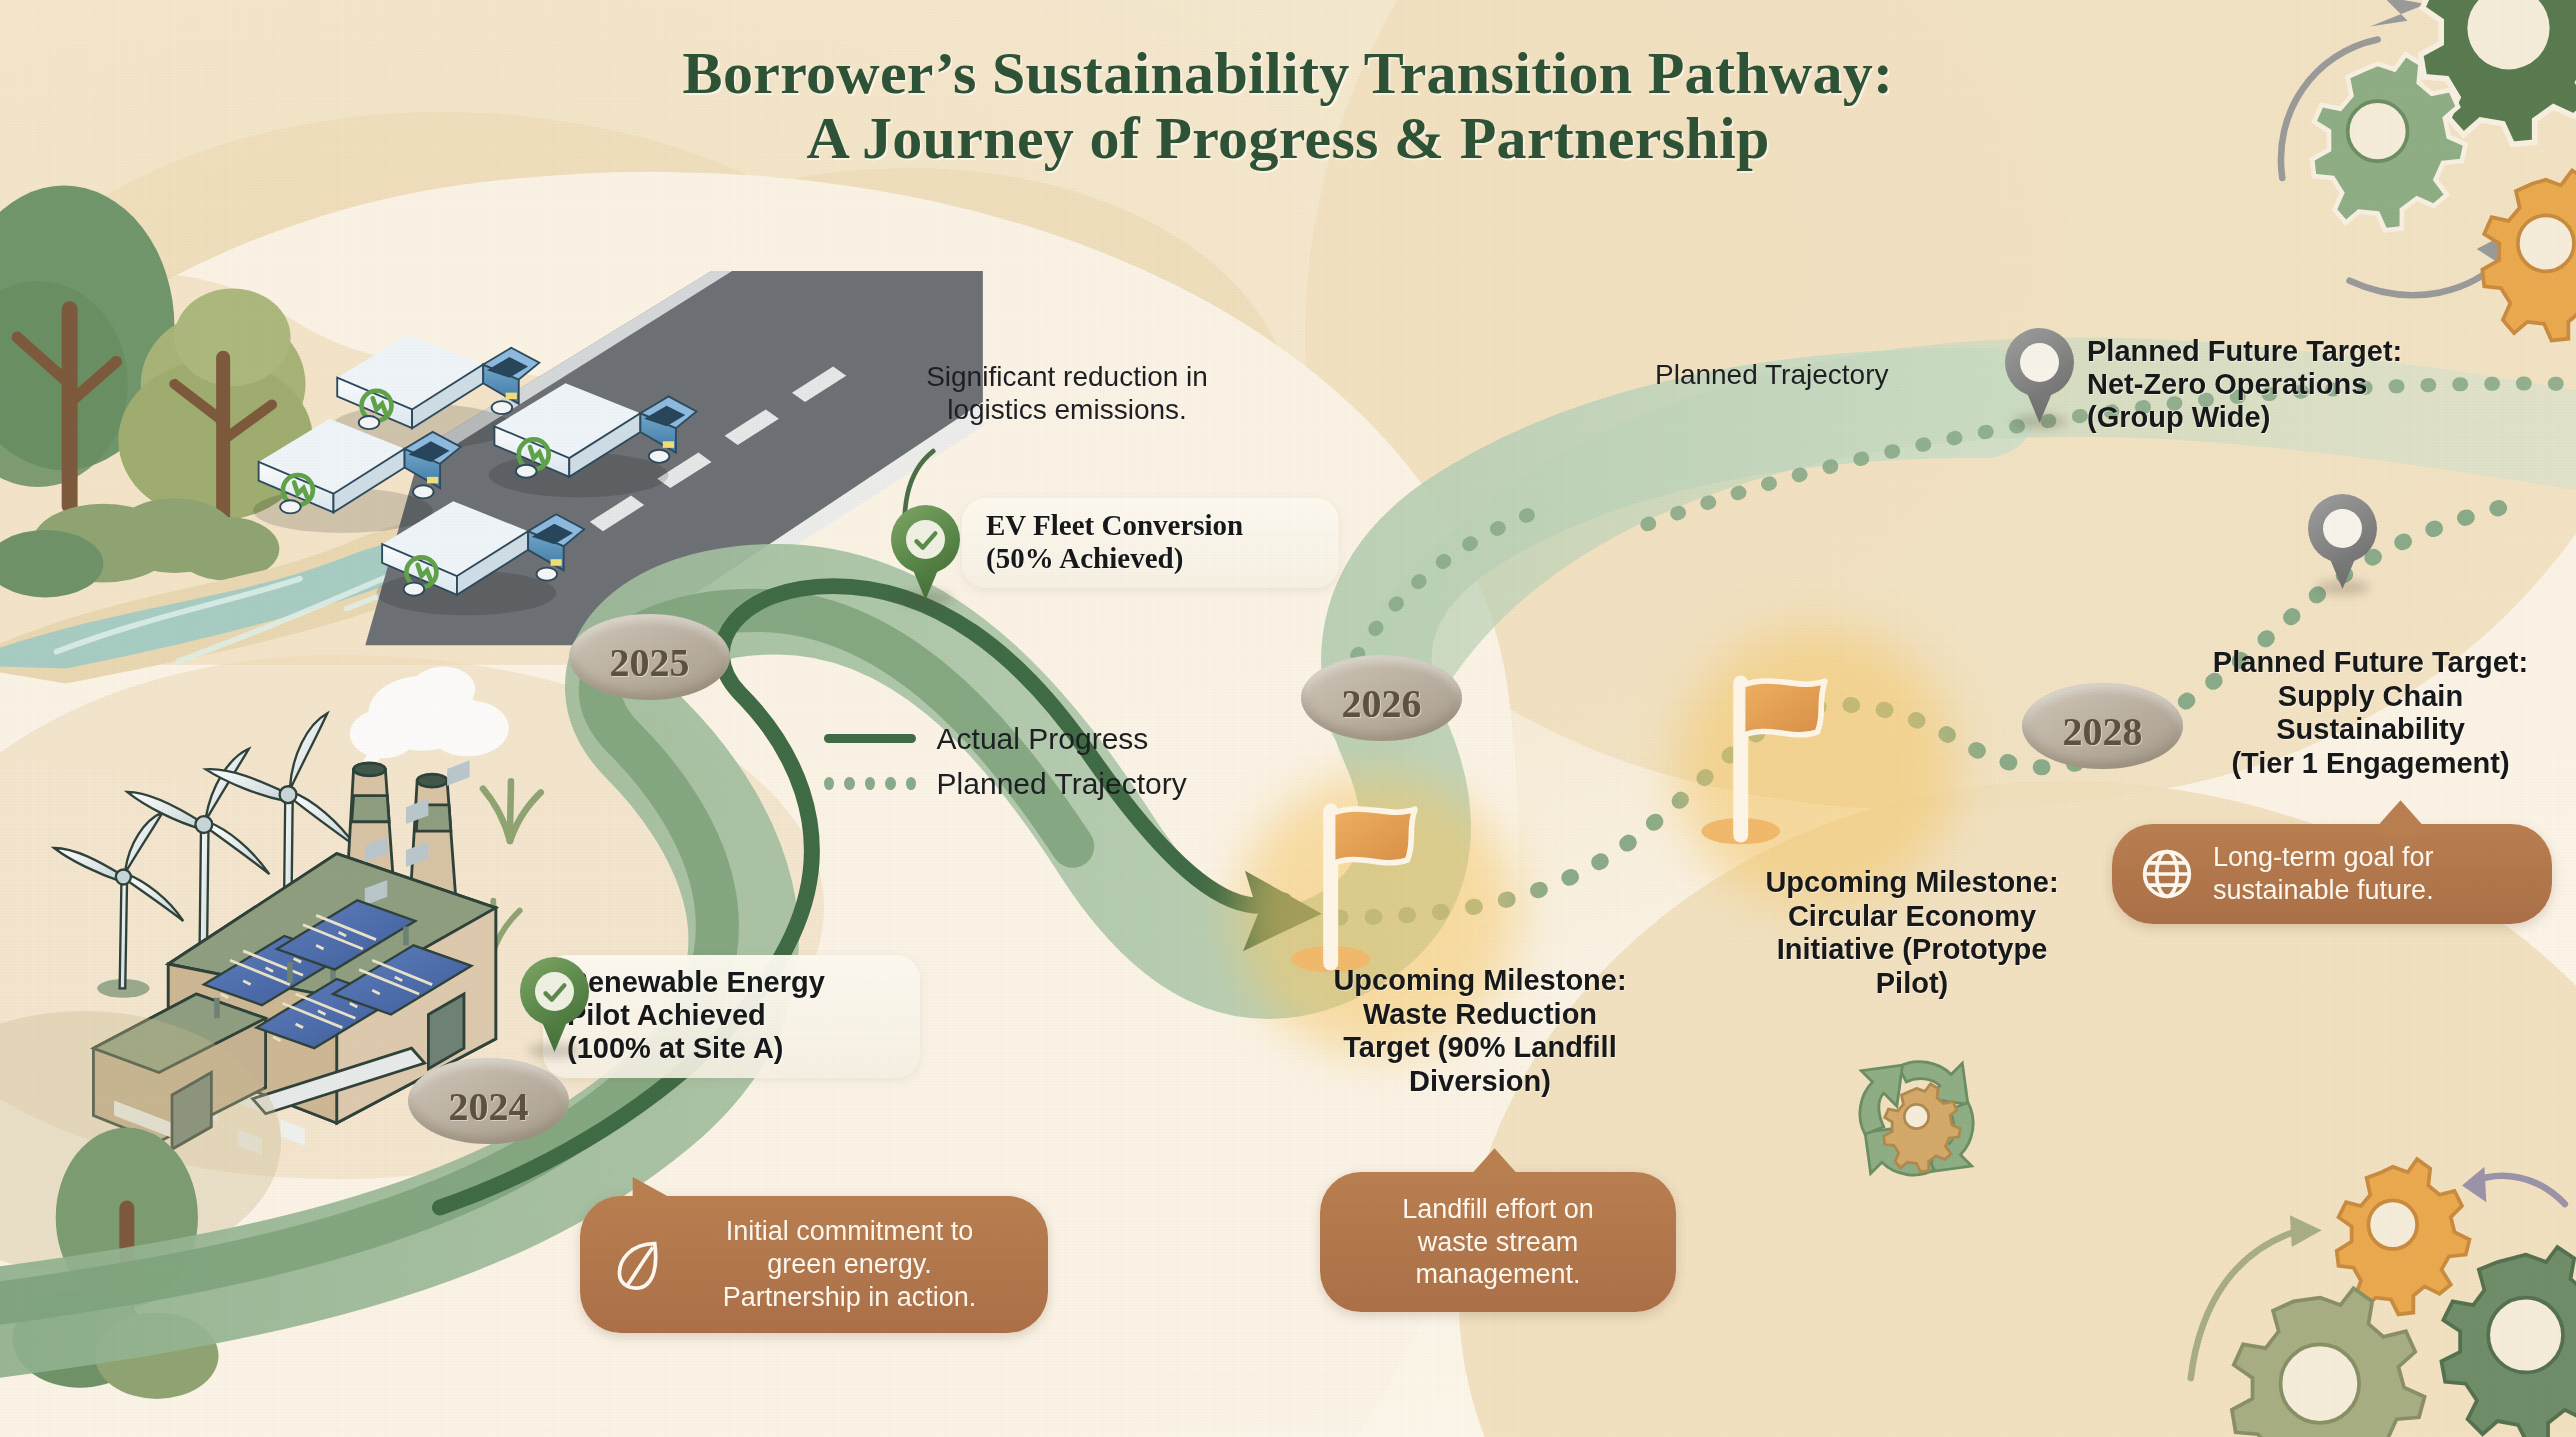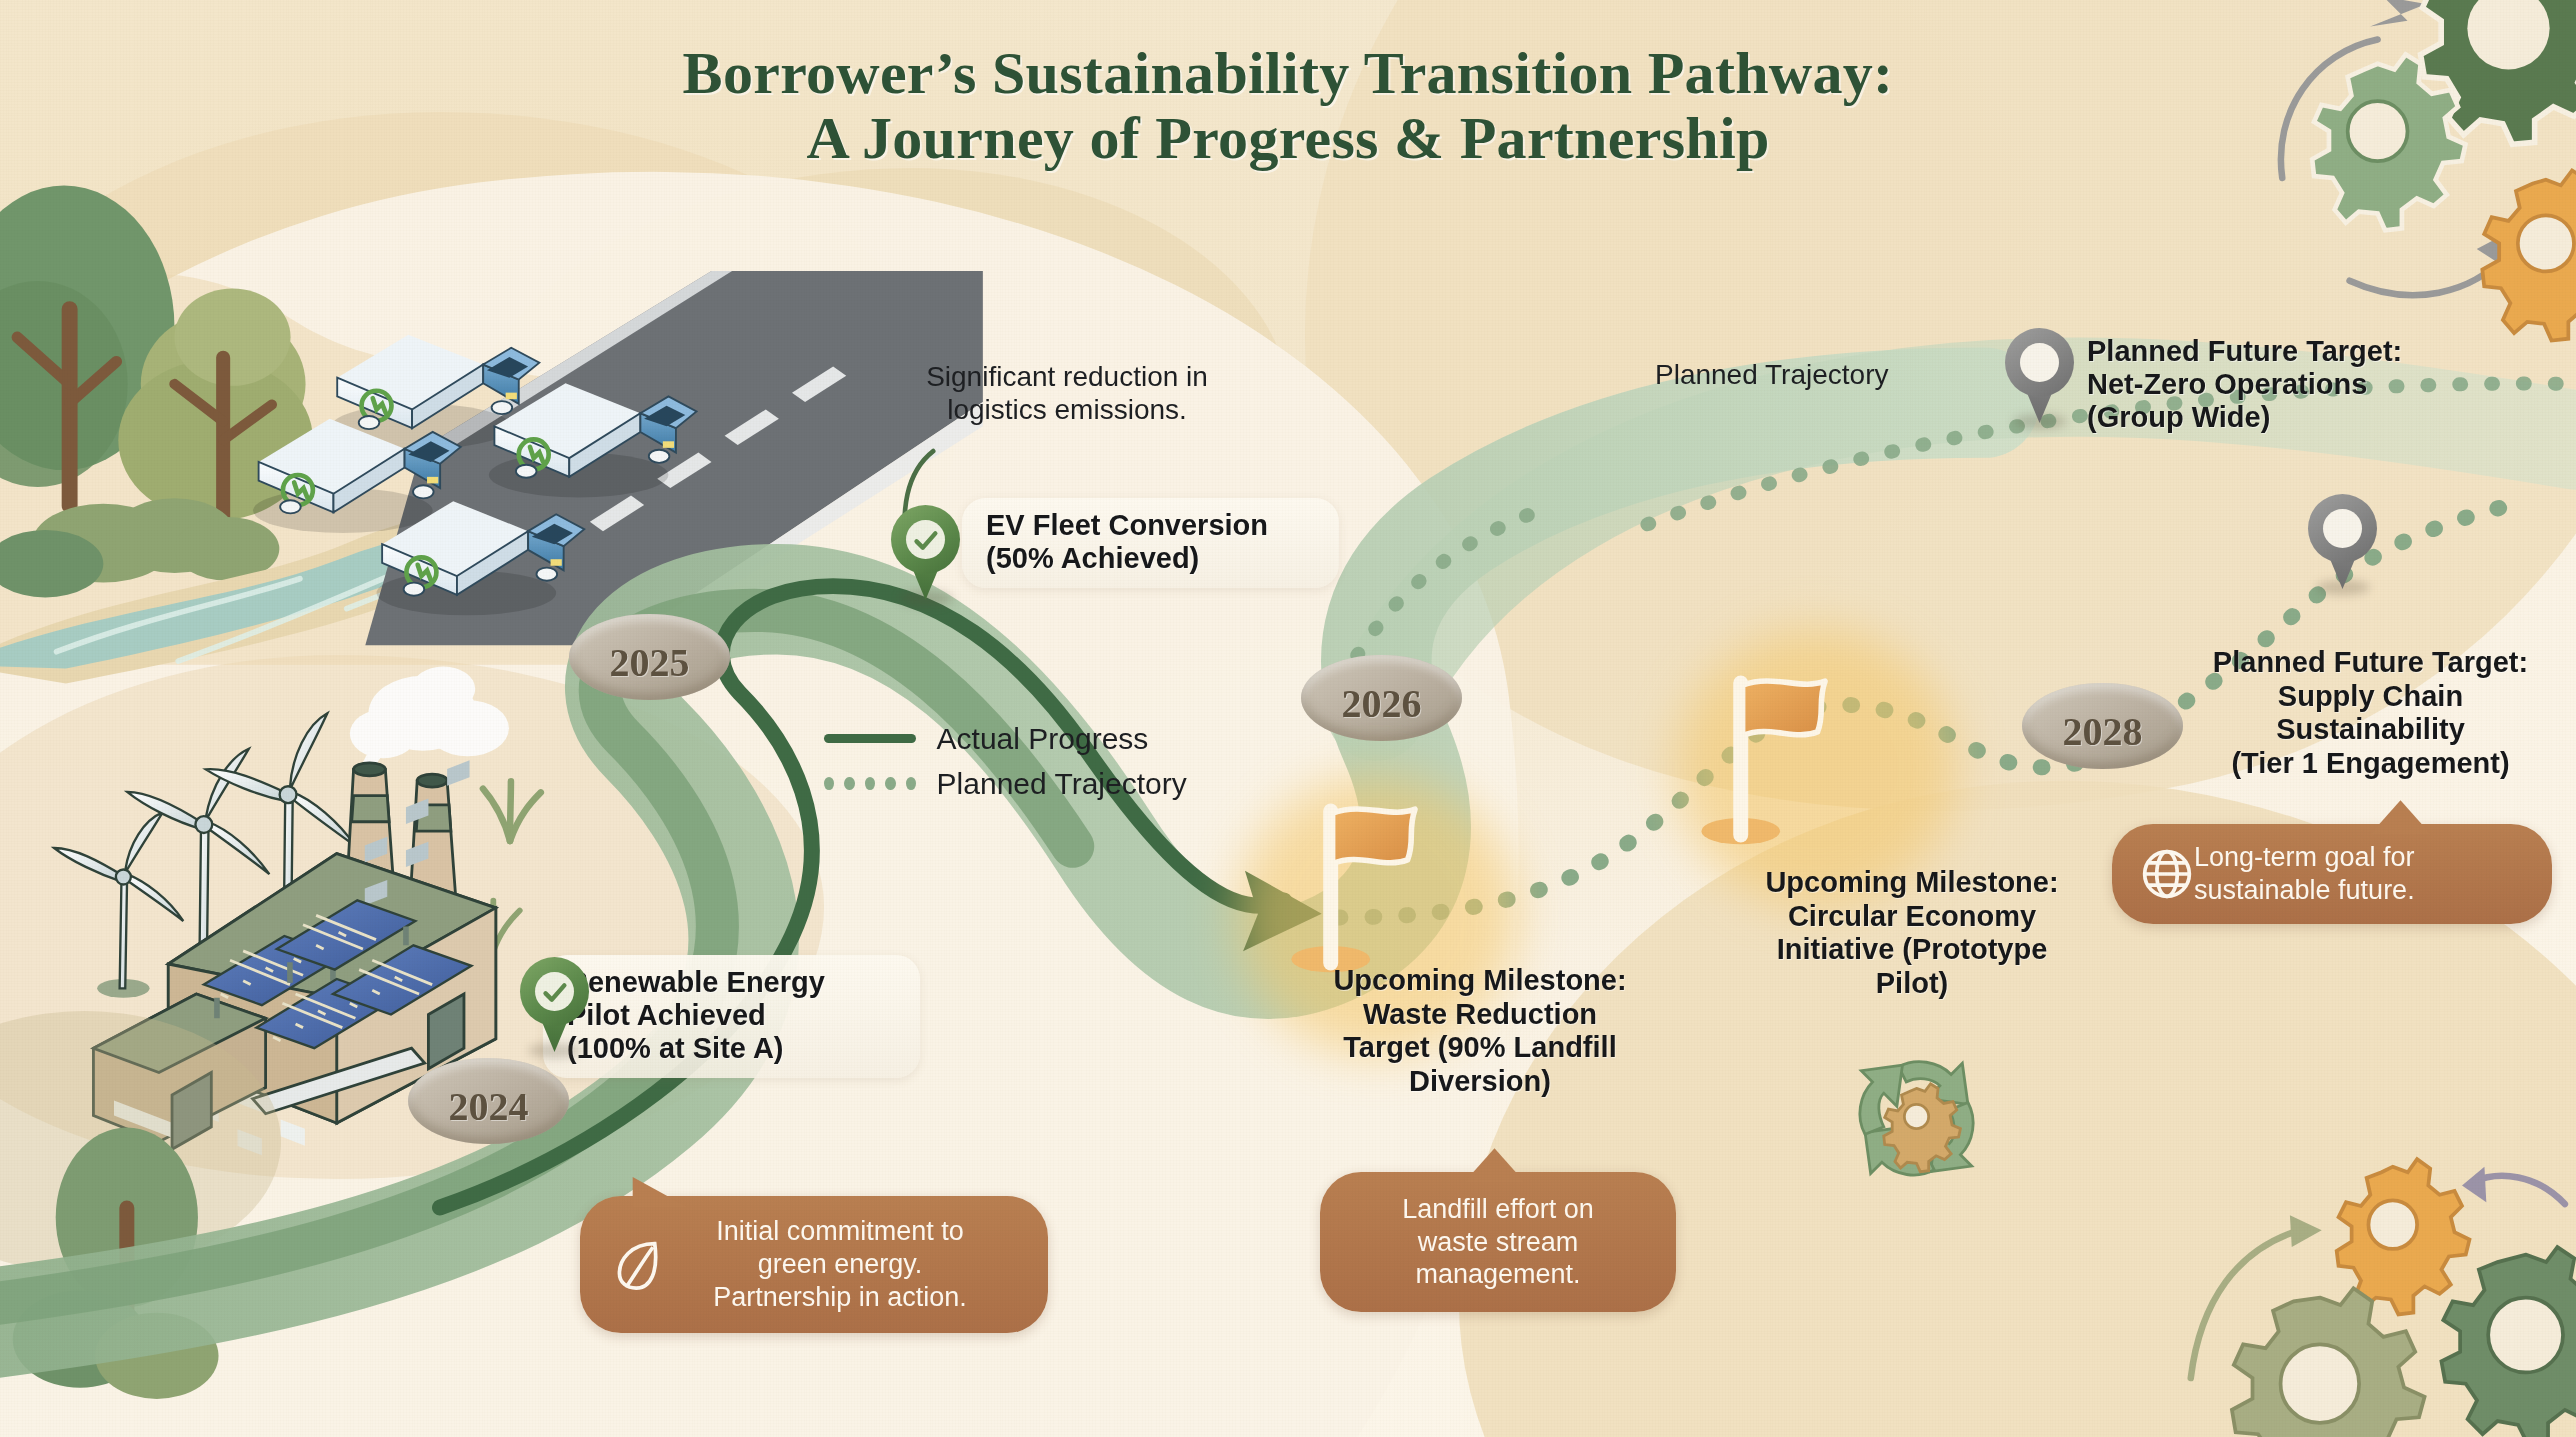--- a/index.html
+++ b/index.html
@@ -67,21 +67,21 @@
      border-radius:24px;padding:11.2px 24px 13px 24px;
      box-shadow:0 2.8px 9.4px rgba(120,100,70,.10);}
   .boldlabel{font-weight:700;color:#17181a;font-size:29px;line-height:1.14;
      text-shadow:0.9px 0.9px 0 rgba(255,255,255,.55);}
   .plainlabel{color:#1d1f22;font-size:28px;line-height:1.18;}
   .centerlabel{text-align:center;font-weight:700;color:#17181a;font-size:29px;line-height:1.16;
      text-shadow:0.9px 0.9px 0 rgba(255,255,255,.5);}
   
   .callout{background:linear-gradient(180deg,#b97f51 0%,#ac7048 100%);
      border-radius:41px;color:#fdf8f0;box-shadow:0 3.7px 11.2px rgba(110,70,40,.2);
-     display:flex;align-items:center;padding:19px 32px;}
+     display:flex;align-items:center;gap:19px;padding:19px 32px;}
   .callout .txt{font-size:27px;line-height:1.22;text-align:center;flex:1;}
   
   #legend{left:824px;top:716px;}
   #legend .row{display:flex;align-items:center;gap:20.6px;height:45px;}
   #legend .lbl{font-size:30px;color:#1d1f22;}
   #legend .solid{width:92px;height:8.4px;border-radius:4.7px;background:#3f6b45;}
   #legend .dots{width:92px;height:13px;display:flex;gap:10.3px;align-items:center;}
   #legend .dots i{width:13px;height:13px;border-radius:50%;background:#8aab89;display:block;}
   
   .glow{border-radius:50%;filter:blur(24px);}
@@ -542,21 +542,21 @@
   </div>
 
   <div class="abs plainlabel" style="left:894px;top:360px;width:346px;text-align:center;">
     <div>Significant reduction in</div>
     <div>logistics emissions.</div>
   </div>
   <svg class="abs" style="left:894px;top:447px" width="56" height="122" viewBox="0 0 60 130">
     <path d="M42 4 C 14 26,6 64,14 126" fill="none" stroke="#4b6f46" stroke-width="5" stroke-linecap="round"></path>
   </svg>
 
-  <div class="abs wlabel" style="left:962px;top:498px;width:329px;">
+  <div class="abs wlabel" style="left:962px;top:498px;width:329px;font-family:Liberation Serif, serif;">
     <div class="boldlabel">
       <div>EV Fleet Conversion</div>
       <div>(50% Achieved)</div>
     </div>
   </div>
   <div class="abs pin" style="left:891px;top:505px">
     <div class="shadow"></div>
       <div class="tip"></div>
       <div class="body"></div>
       <div class="disc"></div>

